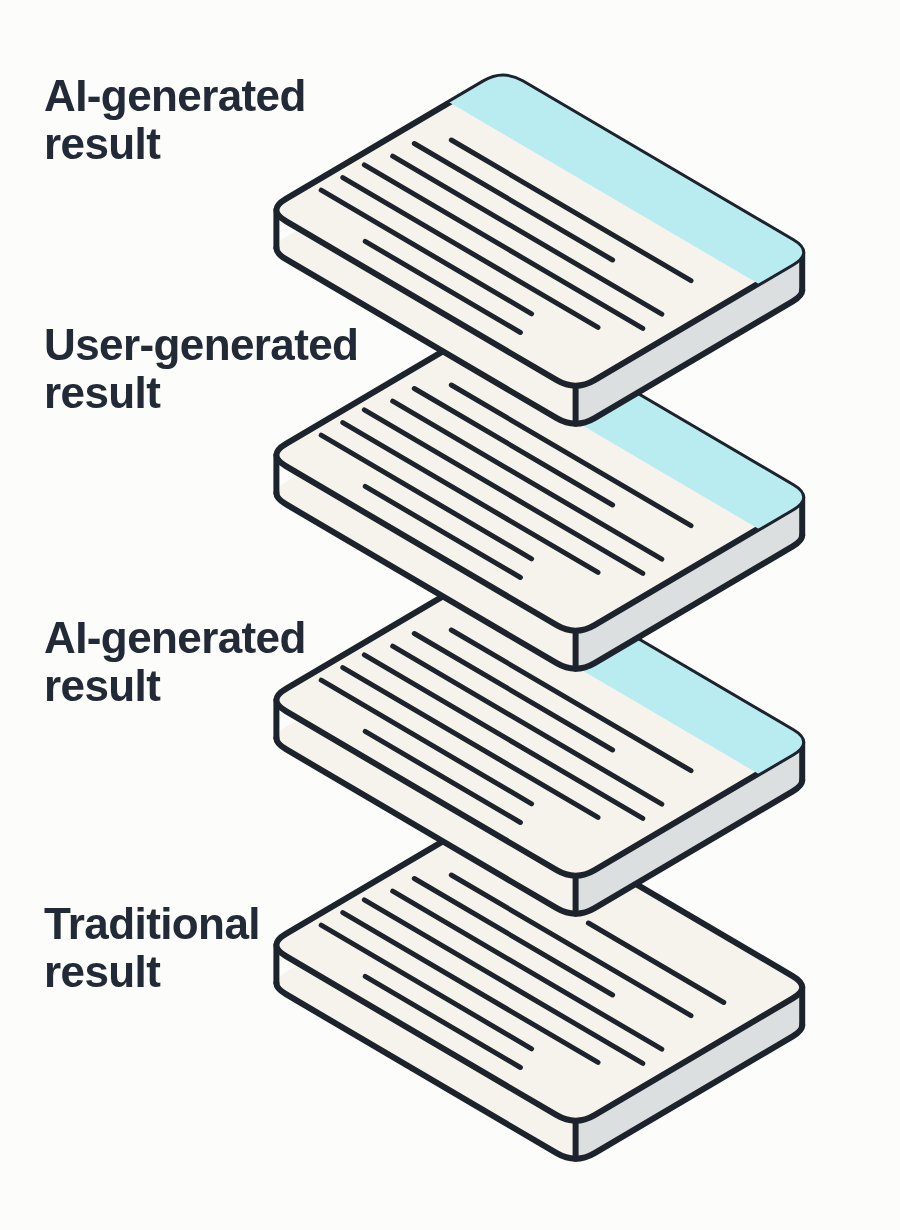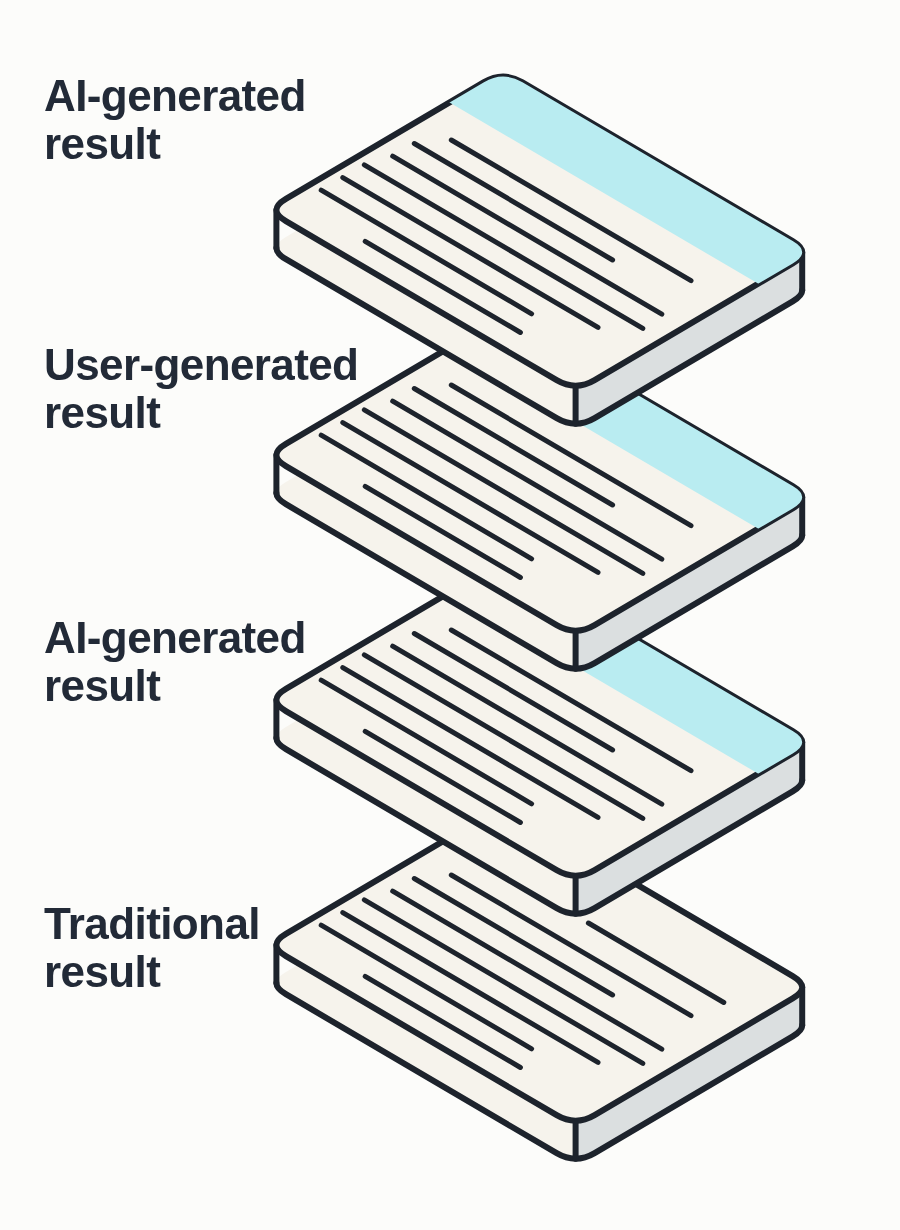--- a/index.html
+++ b/index.html
@@ -99,19 +99,19 @@
         <path d="M -110.3,85.2 L 158.8,243.2" fill="none" stroke="#1d232c" stroke-width="5" stroke-linecap="round"></path>
         <path d="M -138.7,93.9 L 139.8,257.4" fill="none" stroke="#1d232c" stroke-width="5" stroke-linecap="round"></path>
         <path d="M -160.2,106.6 L 95.0,256.4" fill="none" stroke="#1d232c" stroke-width="5" stroke-linecap="round"></path>
         <path d="M -181.8,119.2 L 28.6,242.8" fill="none" stroke="#1d232c" stroke-width="5" stroke-linecap="round"></path>
         <path d="M -137.8,170.4 L 17.4,261.5" fill="none" stroke="#1d232c" stroke-width="5" stroke-linecap="round"></path>
       </g>
     </svg>
 
   <div class="card-label" style="top: 72px; color: rgb(34, 42, 55);">AI-generated
 result</div>
-  <div class="card-label" style="top: 341px; color: rgb(34, 42, 55);">User-generated
+  <div class="card-label" style="top: 321px; color: rgb(34, 42, 55);">User-generated
 result</div>
   <div class="card-label" style="top: 614px; color: rgb(34, 42, 55);">AI-generated
 result</div>
   <div class="card-label" style="top: 900px; color: rgb(34, 42, 55);">Traditional
 result</div>
 </div>
 
 </body></html>

